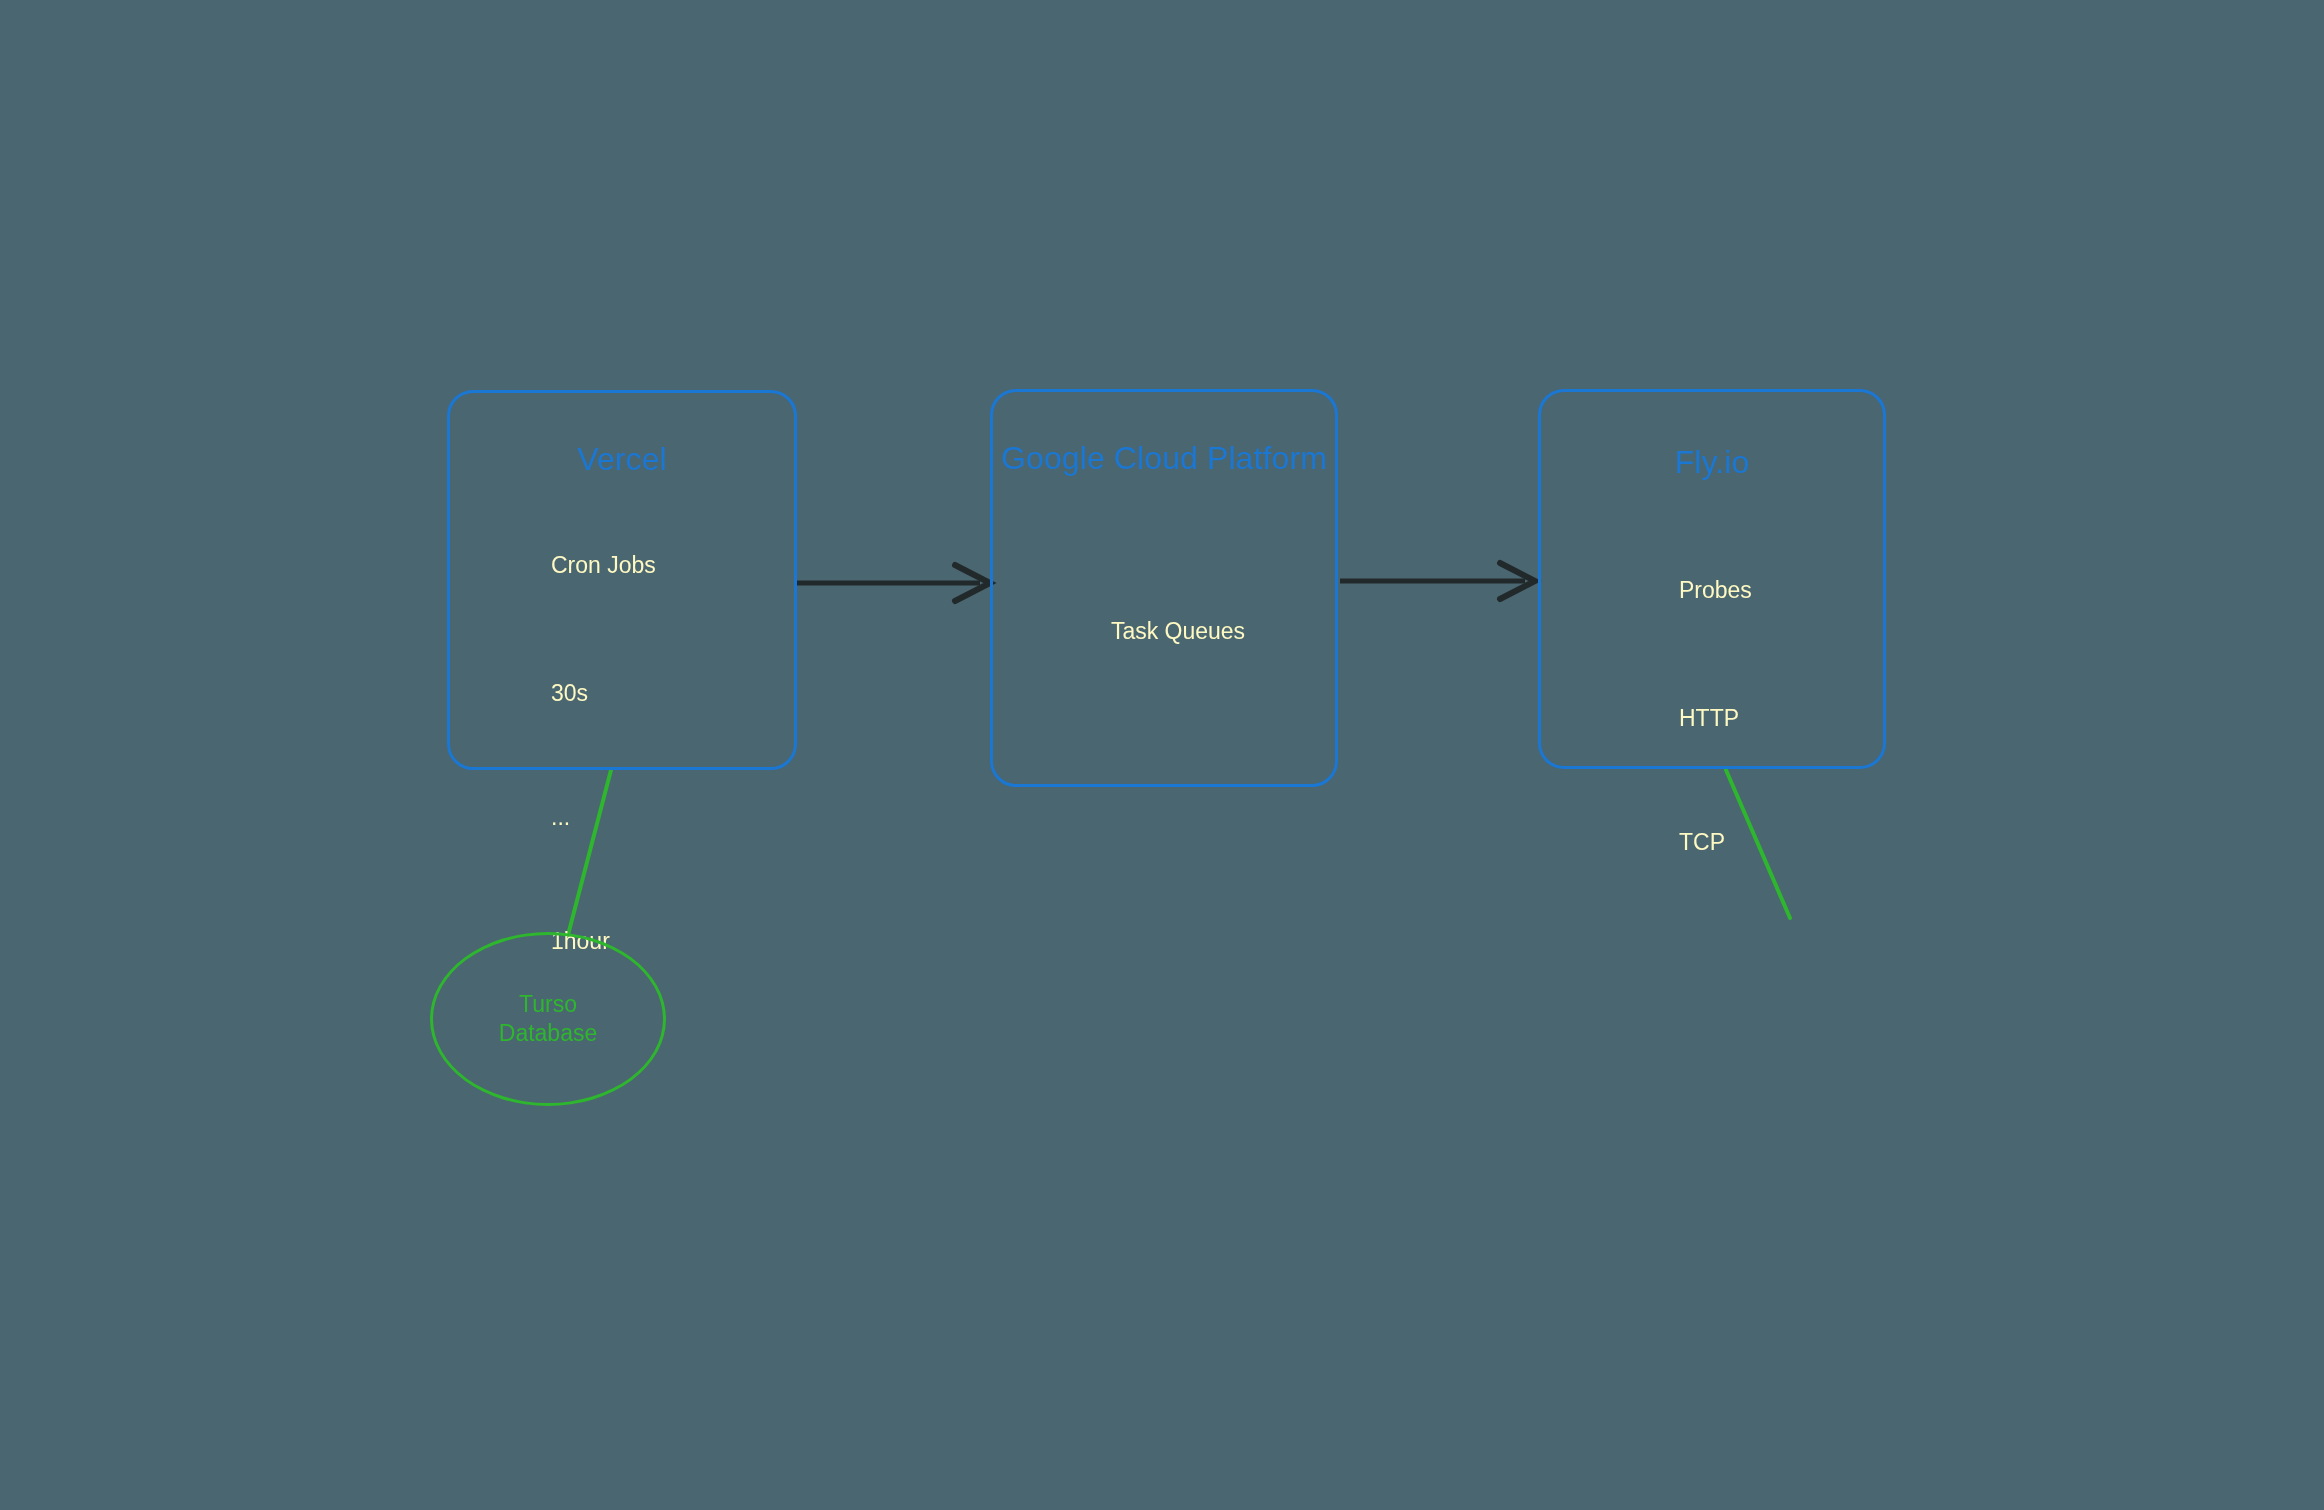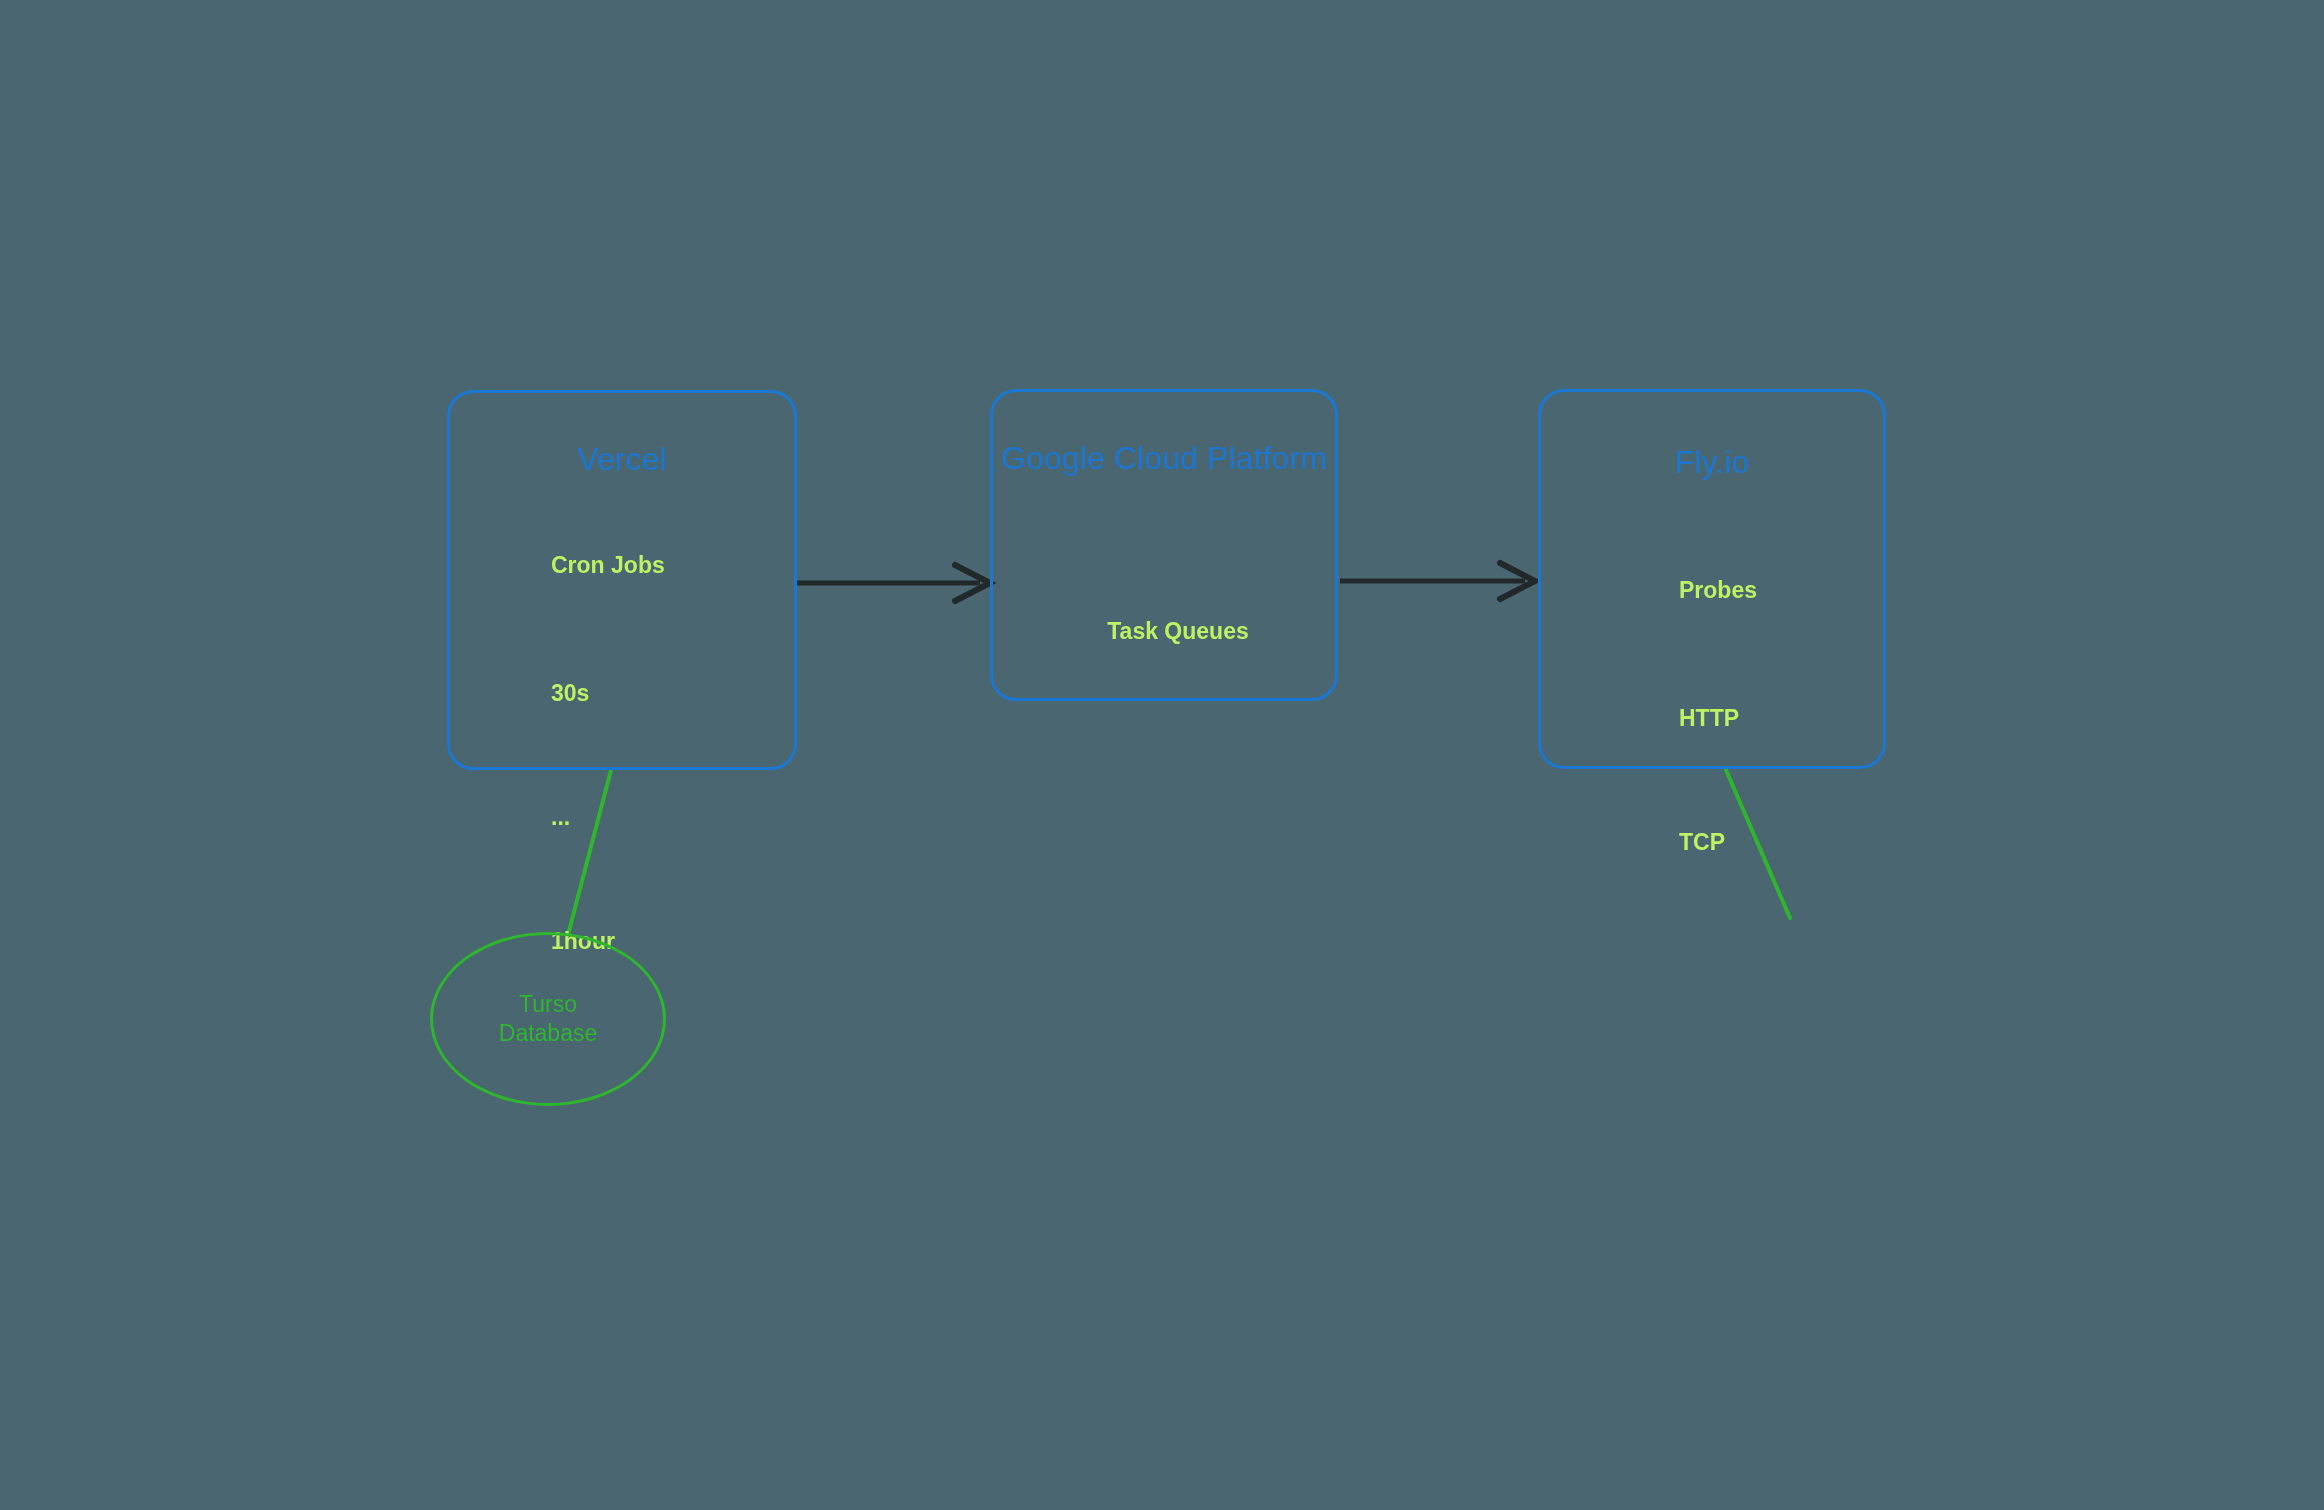--- a/index.html
+++ b/index.html
@@ -41,23 +41,23 @@
     right: 0;
     text-align: center;
     color: #1a77d4;
     font-size: 32px;
     font-weight: 400;
     letter-spacing: 0.1px;
     white-space: nowrap;
   }
   .node-body {
     position: absolute;
-    color: #bef264;
+    color: #fef9c3;
     font-size: 23px;
-    font-weight: 700;
+    font-weight: 400;
     line-height: 1.0;
     white-space: pre;
   }
   .node-body.centered {
     left: 0;
     right: 0;
     text-align: center;
   }
   .body-line { display: block; }
   .body-gap { display: block; height: 13px; }
@@ -113,21 +113,21 @@
       <span class="body-line">Cron Jobs</span>
       <span class="body-gap"></span>
       <span class="body-line">30s</span>
       <span class="body-gap-sm"></span>
       <span class="body-line">...</span>
       <span class="body-gap-sm"></span>
       <span class="body-line">1hour</span>
     </div>
   </div>
 
-  <div class="node-box" style="left:990px; top:389px; width:348px; height:312px;">
+  <div class="node-box" style="left:990px; top:389px; width:348px; height:398px;">
     <div class="node-title" style="top:48px;">Google Cloud Platform</div>
     <div class="node-body centered" style="top:182px;margin-left:28px;">
       <span class="body-line">Task Queues</span>
     </div>
   </div>
 
   <div class="node-box" style="left:1538px; top:389px; width:348px; height:380px;padding-left:48px;">
     <div class="node-title" style="top:52px;">Fly.io</div>
     <div class="node-body" style="left:138px; top:141px;">
       <span class="body-line">Probes</span>

